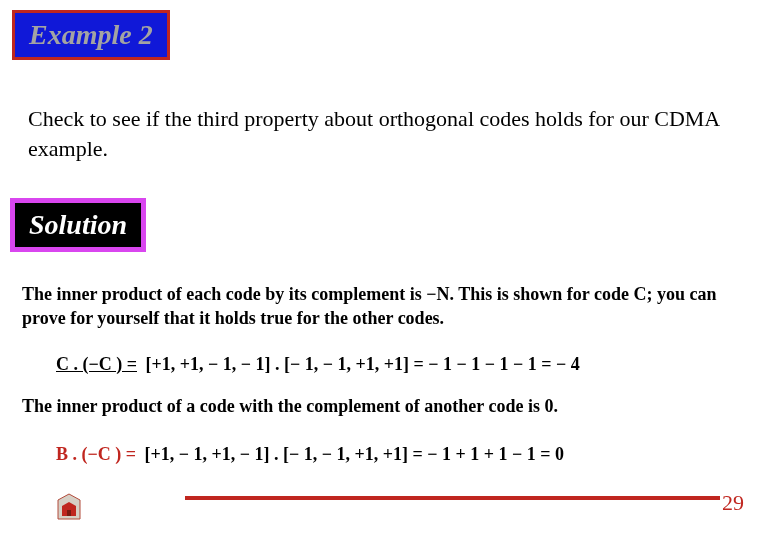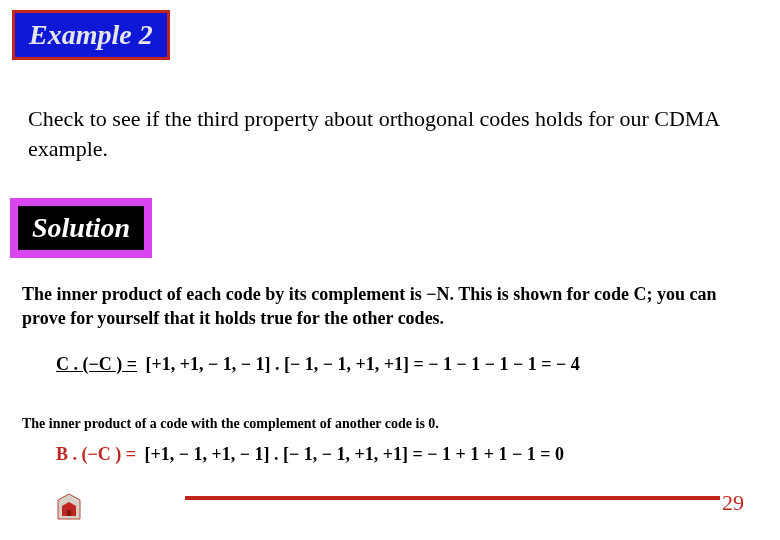--- a/index.html
+++ b/index.html
@@ -13,40 +13,40 @@
   }
   .title-box {
     position: absolute;
     left: 12px;
     top: 10px;
     border: 3px solid #c0261f;
     background: #1018d8;
     padding: 6px 14px;
   }
   .title-box .title {
-    color: #e5e5e5;
+    color: #a3a3a3;
     font-style: italic;
     font-weight: bold;
     font-size: 28px;
   }
   .question {
     position: absolute;
     left: 28px;
     top: 90px;
     width: 720px;
     font-size: 22px;
     line-height: 1.35;
     color: #000;
     margin-top: 14px;
   }
   .solution-box {
     position: absolute;
     left: 10px;
     top: 198px;
-    border: 8px solid #d946ef;
+    border: 5px solid #d946ef;
     background: #000000;
     padding: 6px 14px;
   }
   .solution-box .sol {
     color: #ffffff;
     font-style: italic;
     font-weight: bold;
     font-size: 28px;
   }
   .intro1 {
@@ -64,23 +64,23 @@
     left: 56px;
     top: 354px;
     font-size: 18px;
     font-weight: bold;
     color: #000;
   }
   .eq1 .lhs { color: #000000; padding-right: 4px; text-decoration: underline; }
   .intro2 {
     position: absolute;
     left: 22px;
-    top: 416px;
+    top: 396px;
     width: 740px;
-    font-size: 14px;
+    font-size: 18px;
     font-weight: bold;
     color: #000;
   }
   .eq2 {
     position: absolute;
     left: 56px;
     top: 444px;
     font-size: 18px;
     font-weight: bold;
     color: #000;

